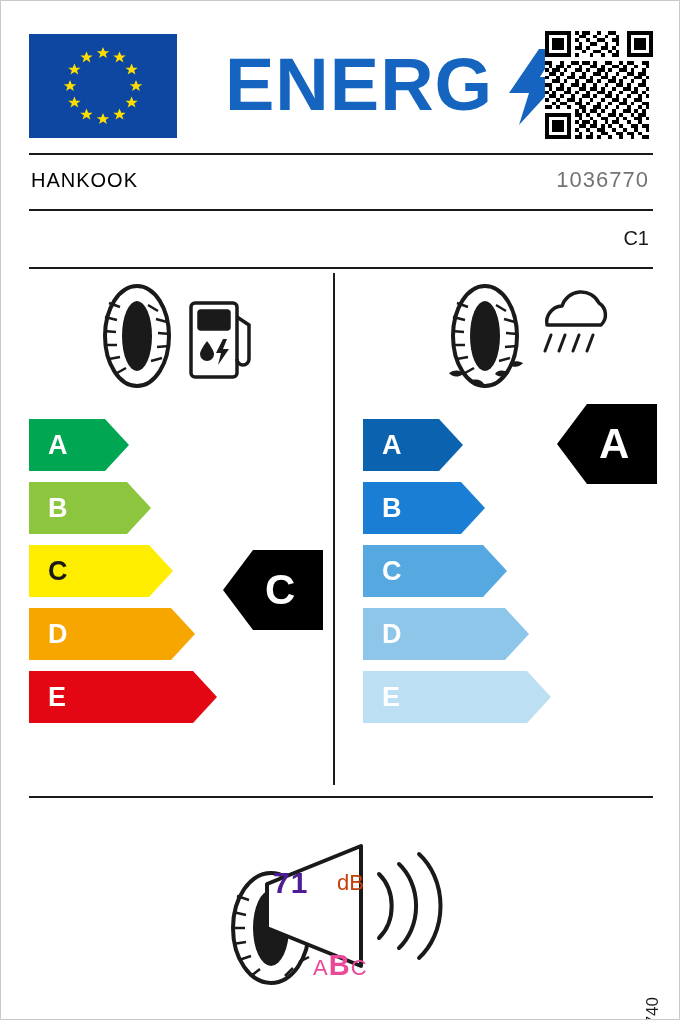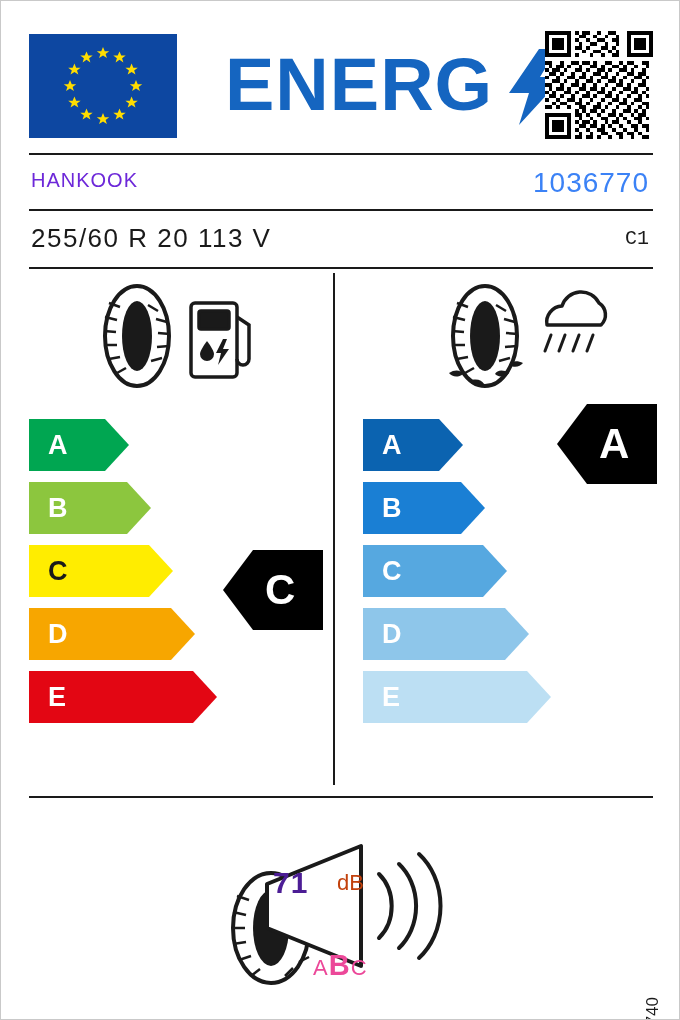--- a/index.html
+++ b/index.html
@@ -78,46 +78,45 @@
   .hr-3 { top: 266px; }
   .hr-4 { top: 795px; }
 
   
   .brand {
     position: absolute;
     left: 30px;
     top: 168px;
     font-size: 20px;
     letter-spacing: 1px;
-    color: #6d28d9;
+    color: #000000;
   }
   .code {
     position: absolute;
     right: 30px;
     top: 166px;
-    font-size: 28px;
+    font-size: 22px;
     letter-spacing: 1px;
-    color: #3b82f6;
+    color: #737373;
   }
   
   .size {
     position: absolute;
     left: 30px;
     top: 222px;
     font-size: 26px;
     letter-spacing: 1.5px;
     color: #1a1a1a;
   }
   .cls {
     position: absolute;
     right: 30px;
     top: 226px;
     font-size: 20px;
     color: #1a1a1a;
-    font-family: Liberation Mono, monospace;
   }
 
   
   .vdiv {
     position: absolute;
     left: 332px;
     top: 272px;
     width: 2px;
     height: 512px;
     background: #1a1a1a;
@@ -529,21 +528,20 @@
     </div>
   </div>
 
   <div class="hr hr-1"></div>
 
   <div class="brand">HANKOOK</div>
   <div class="code">1036770</div>
 
   <div class="hr hr-2"></div>
 
-  <div class="size">255/60 R 20 113 V</div>
   <div class="cls">C1</div>
 
   <div class="hr hr-3"></div>
 
   <div class="vdiv"></div>
 
   <div class="icon-fuel">
     <svg width="180" height="110" viewBox="0 0 180 110">
 
       <g>

